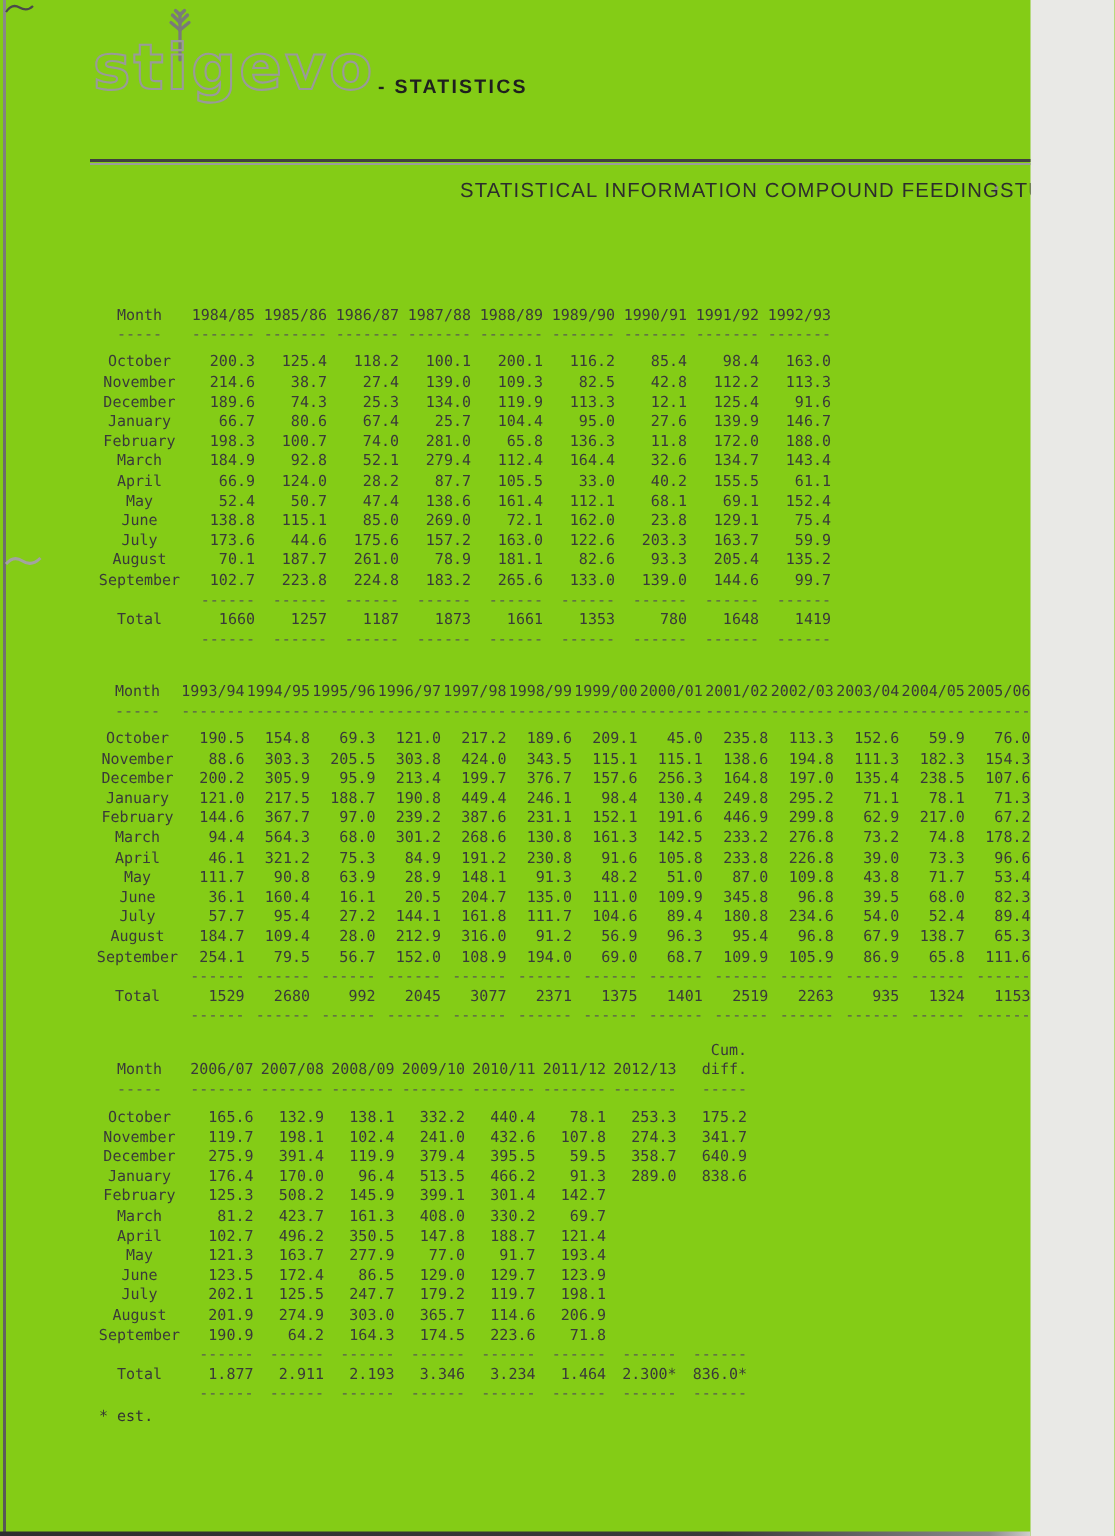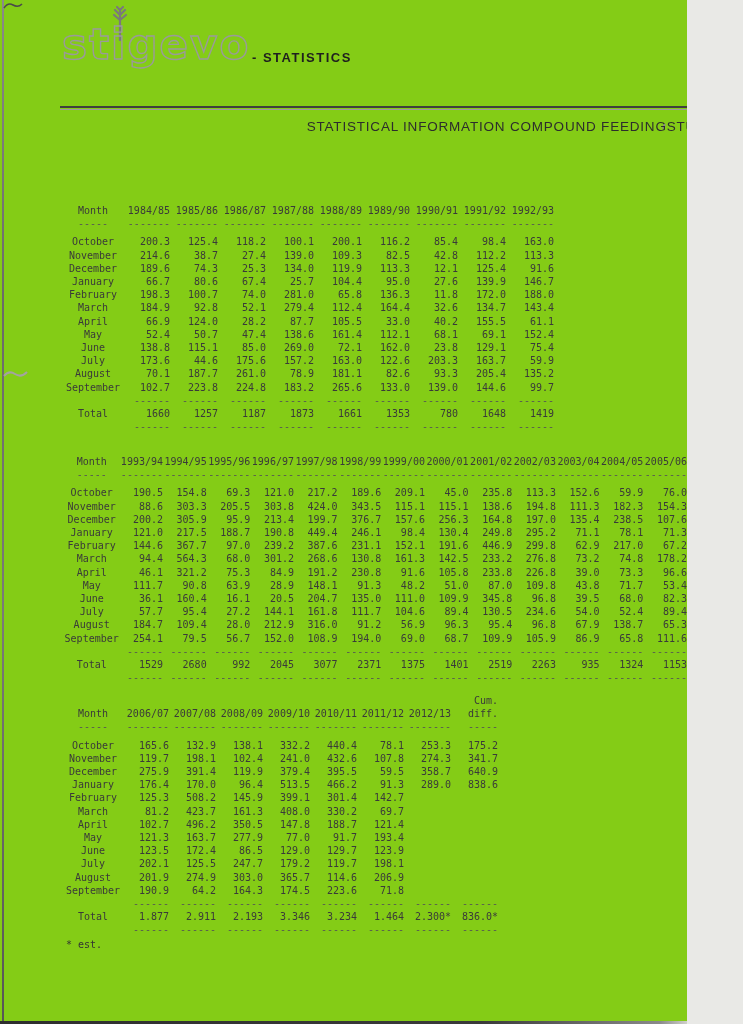--- a/index.html
+++ b/index.html
@@ -487,21 +487,21 @@
           <tr>
             <td>July</td>
             <td>57.7</td>
             <td>95.4</td>
             <td>27.2</td>
             <td>144.1</td>
             <td>161.8</td>
             <td>111.7</td>
             <td>104.6</td>
             <td>89.4</td>
-            <td>130.5</td>
+            <td>180.8</td>
             <td>234.6</td>
             <td>54.0</td>
             <td>52.4</td>
             <td>89.4</td>
           </tr>
           <tr>
             <td>August</td>
             <td>184.7</td>
             <td>109.4</td>
             <td>28.0</td>

